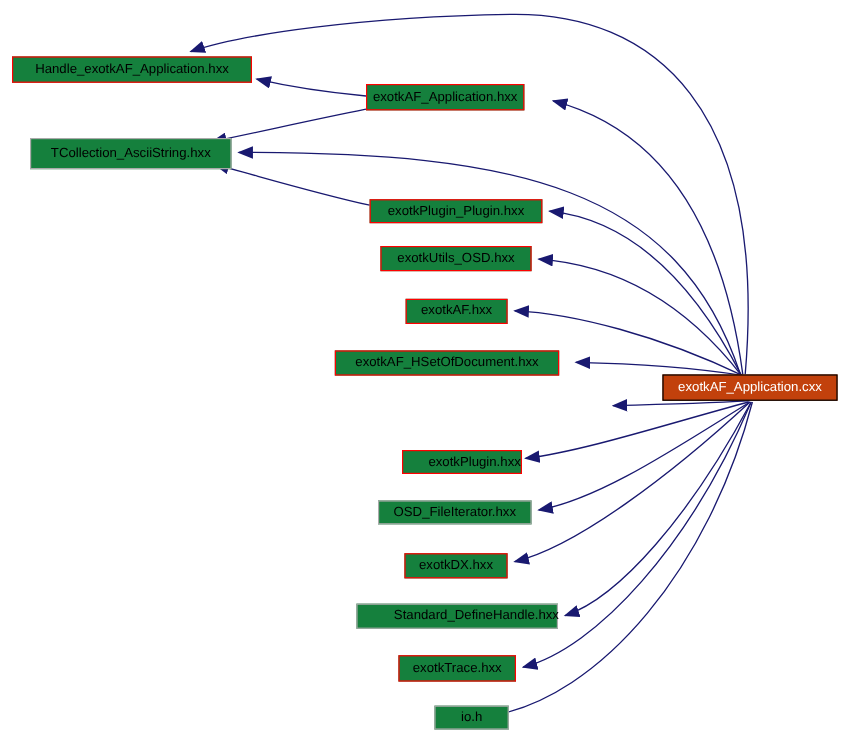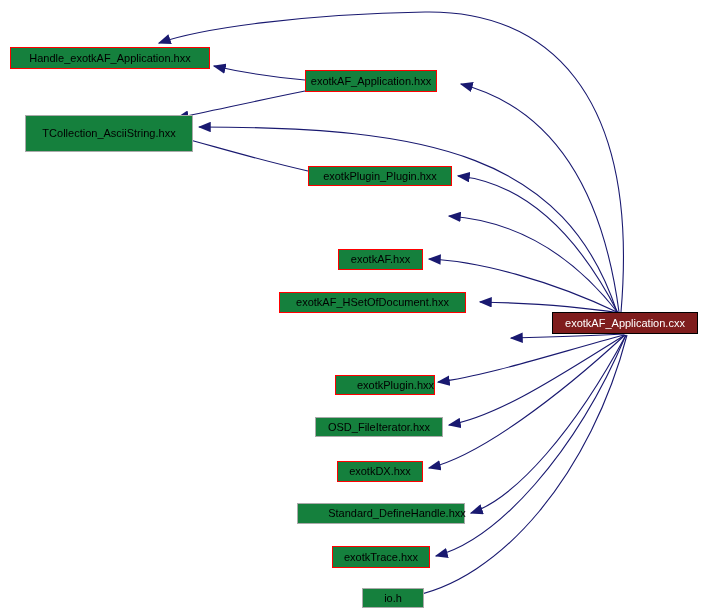--- a/index.html
+++ b/index.html
@@ -33,21 +33,21 @@
     justify-content:center;
     font-size:11px;
     line-height:11px;
     color:#000000;
     white-space:nowrap;
     cursor:pointer;
   }
   .node.red{border:1px solid var(--red-border,#ff0000);}
   .node.gray{border:1px solid var(--gray-border,#aaaaaa);cursor:default;}
   .node.current{
-    background:#7f1d1d;
+    background:#c2410c;
     color:#ffffff;
     border:1px solid #000000;
     cursor:default;
   }
 </style>
 </head>
 <body>
 
 <div id="graph-root">
   <svg id="edge-layer" viewBox="0 0 716 612" xmlns="http://www.w3.org/2000/svg">
@@ -76,25 +76,28 @@
         <path d="M308,171 C263,161 220,148 179,137" class="edge" marker-end="url(#arrow)"></path>
       </g>
   </svg>
   <div style="position:absolute;left:0;top:0;width:716px;height:612px;">
       <div class="node red" style="left: 10px; top: 47px; width: 200px; height: 22px;">
         <span>Handle_exotkAF_Application.hxx</span>
       </div>
       <div class="node red" style="left: 305px; top: 70px; width: 132px; height: 22px;">
         <span>exotkAF_Application.hxx</span>
       </div>
-      <div class="node gray" style="left: 25px; top: 115px; width: 168px; height: 37px; text-align: right;">
+      <div class="node gray" style="left: 25px; top: 115px; width: 168px; height: 26px; text-align: right;">
         <span>TCollection_AsciiString.hxx</span>
       </div>
       <div class="node red" style="left: 308px; top: 166px; width: 144px; height: 20px;">
         <span>exotkPlugin_Plugin.hxx</span>
+      </div>
+      <div class="node red" style="left: 317px; top: 205px; width: 126px; height: 21px;">
+        <span>exotkUtils_OSD.hxx</span>
       </div>
       <div class="node red" style="left: 338px; top: 249px; width: 85px; height: 21px;">
         <span>exotkAF.hxx</span>
       </div>
       <div class="node red" style="left: 279px; top: 292px; width: 187px; height: 21px;">
         <span>exotkAF_HSetOfDocument.hxx</span>
       </div>
       <div class="node red" style="left: 335px; top: 375px; width: 100px; height: 20px; padding-left: 21px;">
         <span>exotkPlugin.hxx</span>
       </div>

